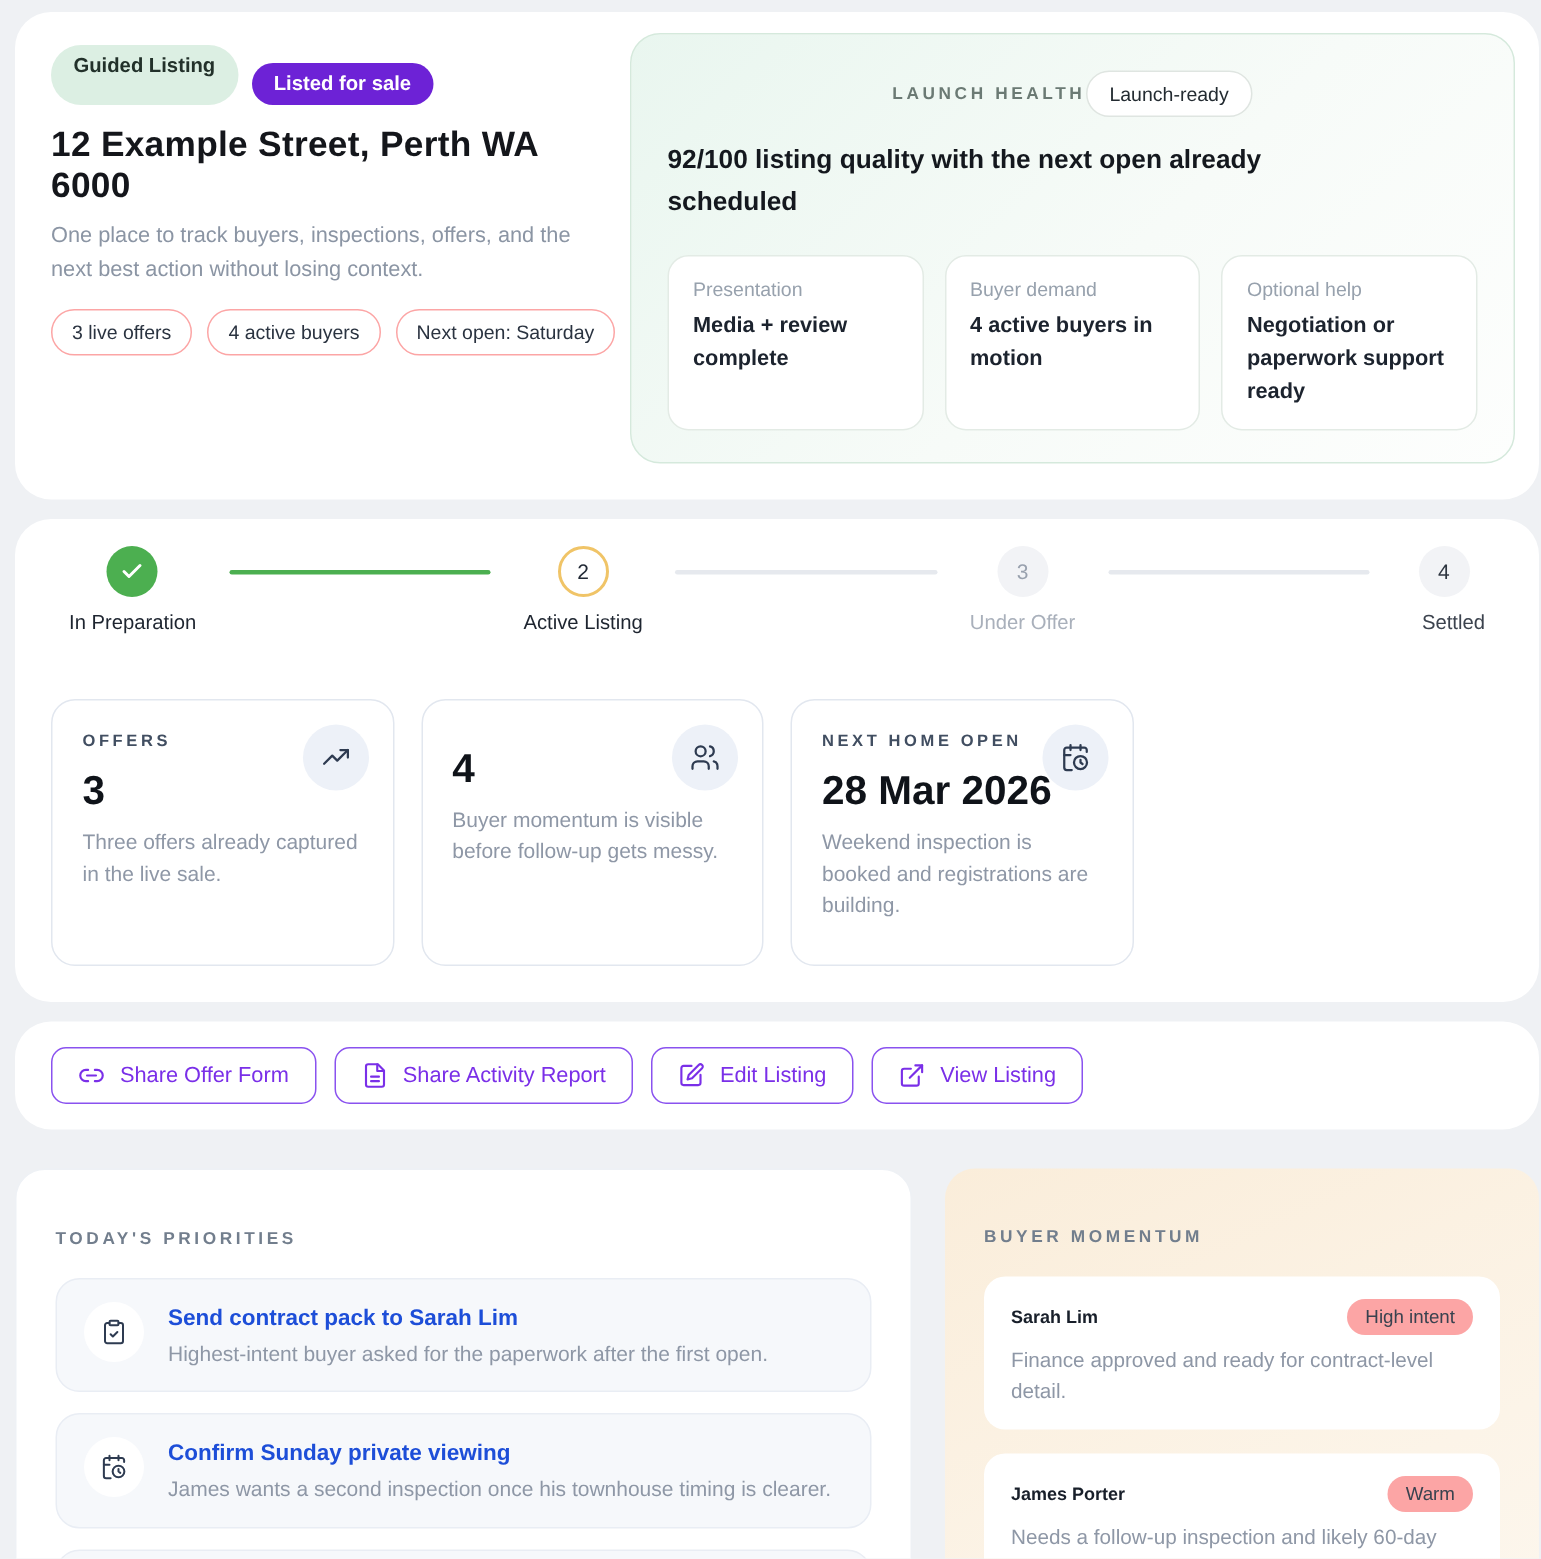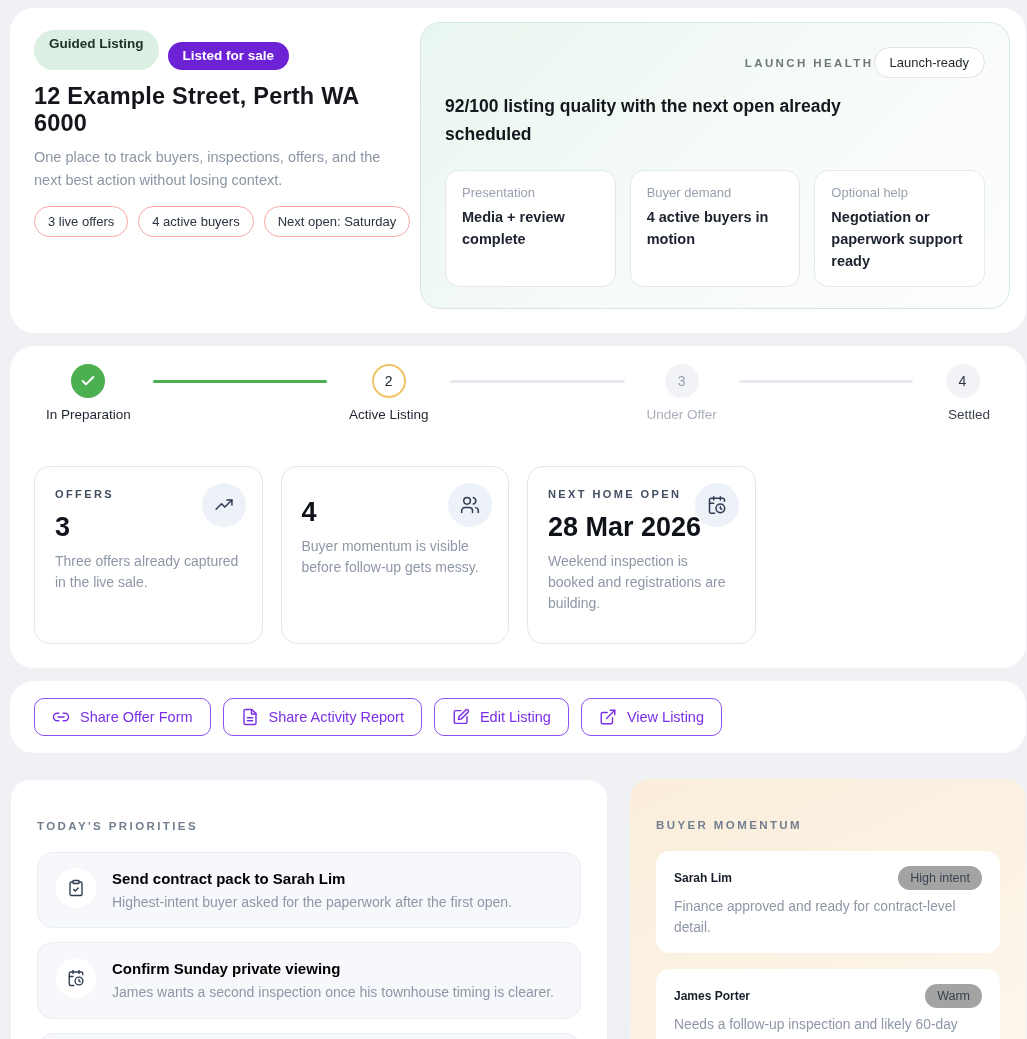--- a/index.html
+++ b/index.html
@@ -24,21 +24,21 @@
   .hero-title { font-size:23.5px; font-weight:700; margin-top:13px; letter-spacing:.2px; color:#14161b; }
   .hero-sub { margin-top:9px; font-size:14.5px; line-height:1.55; color:#8b95a4; width:372px; }
   .chips { display:flex; gap:10px; margin-top:15px; }
   .chip { border:1px solid #fca5a5; background:#fff; border-radius:999px; padding:7px 13px; font-size:13px; color:#2a3340; white-space:nowrap; }
 
   .launch {
     flex:1; border:1px solid #d5e9dc; border-radius:20px;
     background:linear-gradient(135deg,#e9f6ef 0%,#f7fbf8 55%,#fdfefd 100%);
     padding:24px 24px 0; min-height:287px;
   }
-  .launch-head { display:flex; justify-content:flex-end; align-items:center; }
+  .launch-head { display:flex; justify-content:center; align-items:center; }
   .launch-label { font-size:11.5px; font-weight:700; letter-spacing:2.4px; color:#6b7a74; }
   .launch-pill { background:#fff; border:1px solid #dfe5e1; border-radius:999px; padding:7px 15px; font-size:13px; color:#232b31; }
   .launch-headline { margin-top:14px; font-size:17.5px; font-weight:700; line-height:1.6; max-width:432px; color:#14181e; }
   .factors { display:flex; gap:14px; margin-top:22px; }
   .factor { flex:1; background:#fff; border:1px solid #e3ebe5; border-radius:14px; padding:14px 16px; min-height:108px; }
   .factor-label { font-size:13px; color:#97a1ad; }
   .factor-value { margin-top:7px; font-size:14.5px; font-weight:700; line-height:1.5; color:#1c232e; }
 
   
   .stage-card { width:1016px; background:#fff; border-radius:24px; padding:18px 24px 24px; margin-bottom:13px; }
@@ -73,27 +73,27 @@
 
   
   .bottom { display:grid; grid-template-columns:598px 396px; gap:22px; align-items:start; }
   .panel { border-radius:20px; padding:40px 26px 26px; }
   .panel.white { background:#fff; border:1px solid #eef1f5; min-height:430px; }
   .panel.peach { background:linear-gradient(155deg,#faedda 0%,#fcf4e8 55%,#fdf9f2 100%); min-height:430px; }
   .panel-label { font-size:11.5px; font-weight:700; letter-spacing:2.4px; color:#727e8d; }
   .tasks { margin-top:20px; display:flex; flex-direction:column; gap:14px; }
   .task { display:flex; gap:16px; align-items:flex-start; background:#f6f8fb; border:1px solid #e9edf4; border-radius:16px; padding:15px 18px; cursor:pointer; }
   .task-icon { width:40px; height:40px; border-radius:999px; background:#fff; display:flex; align-items:center; justify-content:center; color:#2e3b51; flex:none; }
-  .task-title { font-size:15px; font-weight:700; color:#000000; margin-top:2px; }
+  .task-title { font-size:15px; font-weight:700; color:#1d4ed8; margin-top:2px; }
   .task-desc { margin-top:5px; font-size:14px; color:#8e97a6; line-height:1.45; }
   .buyers { margin-top:20px; display:flex; flex-direction:column; gap:16px; }
   .buyer { background:#fff; border-radius:14px; padding:15px 18px; cursor:pointer; }
   .buyer-head { display:flex; justify-content:space-between; align-items:center; }
   .buyer-name { font-size:12px; font-weight:700; color:#181f2a; }
-  .buyer-pill { background:#a3a3a3; border-radius:999px; padding:5px 12px; font-size:12.5px; color:#39424f; }
+  .buyer-pill { background:#fca5a5; border-radius:999px; padding:5px 12px; font-size:12.5px; color:#39424f; }
   .buyer-desc { margin-top:7px; font-size:13.8px; line-height:1.5; color:#8e97a6; }
 
   svg.ic { display:block; }
 </style>
 </head>
 <body>
 
 <div class="wrap">
 
   <section class="hero">

